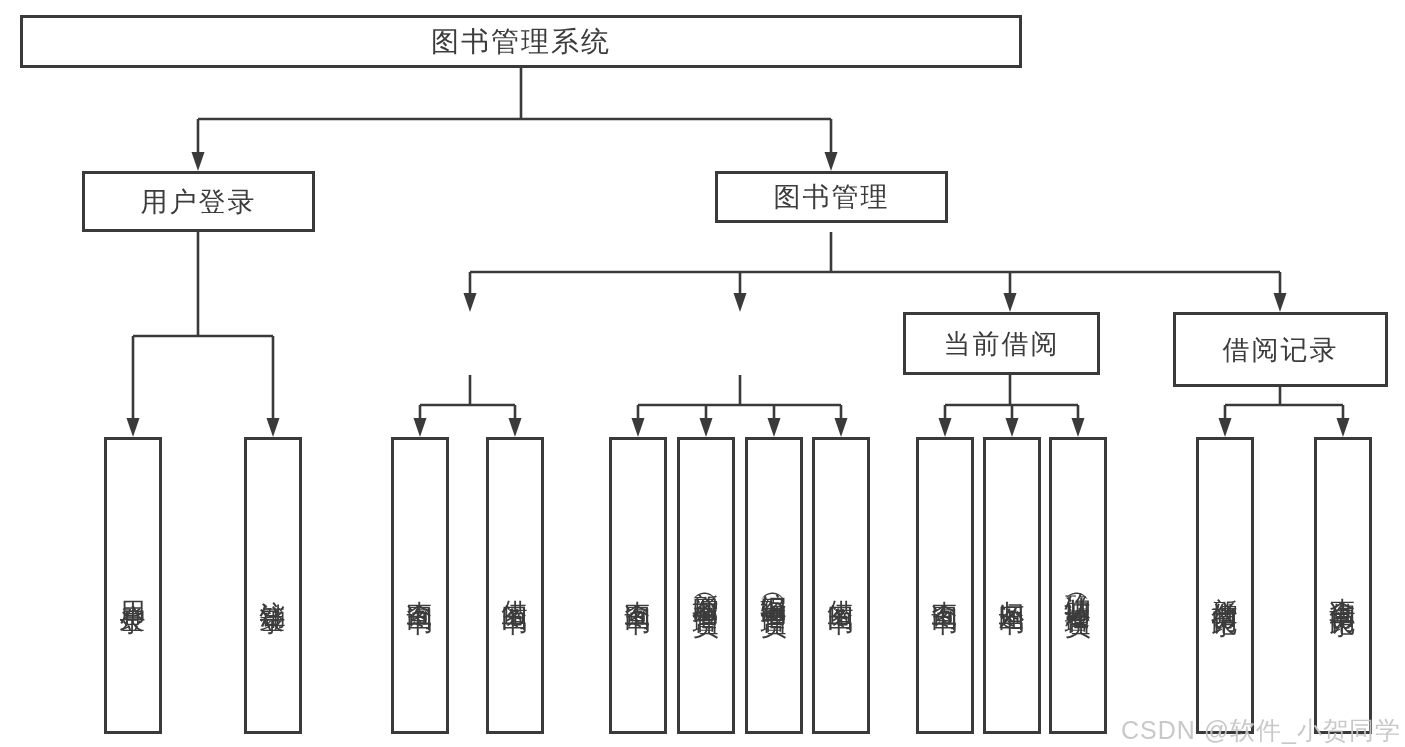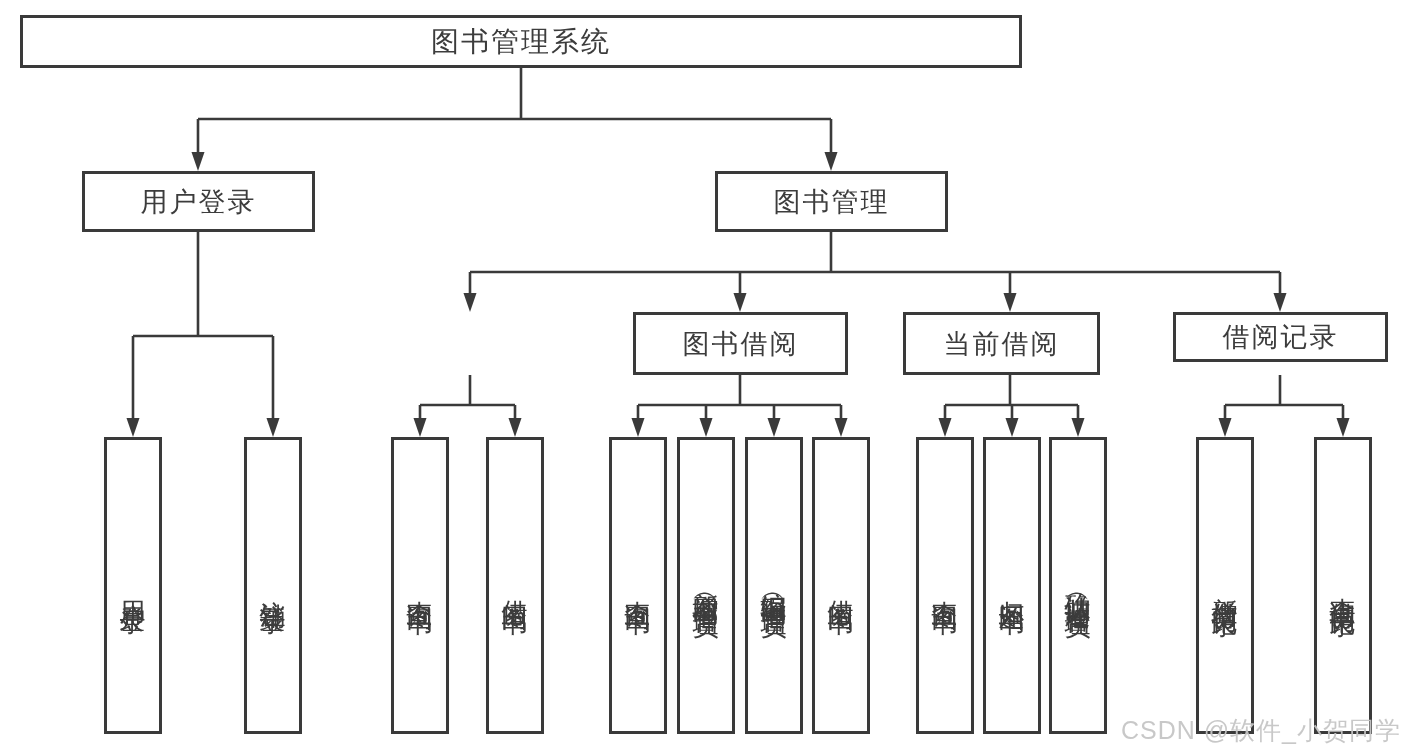--- a/index.html
+++ b/index.html
@@ -84,25 +84,24 @@
       <polygon points="1005.5,418 1018.5,418 1012,437"></polygon>
       <polygon points="1071.5,418 1084.5,418 1078,437"></polygon>
       <polygon points="1218.5,418 1231.5,418 1225,437"></polygon>
       <polygon points="1336.5,418 1349.5,418 1343,437"></polygon>
     </g>
   </svg>
 
   <div class="box h-box root-box" style="left:20px; top:15px; width:1002px; height:53px;">图书管理系统</div>
 
   <div class="box h-box" style="left:82px; top:171px; width:233px; height:61px;">用户登录</div>
-  <div class="box h-box" style="left:715px; top:171px; width:233px; height:61px;text-align:right;">图书管理</div>
+  <div class="box h-box" style="left:715px; top:171px; width:233px; height:52px;text-align:right;">图书管理</div>
 
-  <div class="box h-box" style="left:633px; top:312px; width:215px; height:63px;">图书借阅</div>
   <div class="box h-box" style="left:903px; top:312px; width:197px; height:63px;">当前借阅</div>
-  <div class="box h-box" style="left:1173px; top:312px; width:215px; height:50px;">借阅记录</div>
+  <div class="box h-box" style="left:1173px; top:312px; width:215px; height:75px;">借阅记录</div>
 
   <div class="box v-box" style="left:104px; top:437px; width:58px; height:297px;">用户登录</div>
   <div class="box v-box" style="left:244px; top:437px; width:58px; height:297px;">注销登录</div>
 
   <div class="box v-box" style="left:391px; top:437px; width:58px; height:297px;">查询图书</div>
   <div class="box v-box" style="left:486px; top:437px; width:58px; height:297px;">借阅图书</div>
 
   <div class="box v-box" style="left:609px; top:437px; width:58px; height:297px;">查询图书</div>
   <div class="box v-box" style="left:677px; top:437px; width:58px; height:297px;">新增图书（管理员）</div>
   <div class="box v-box" style="left:745px; top:437px; width:58px; height:297px;">编辑图书（管理员）</div>

